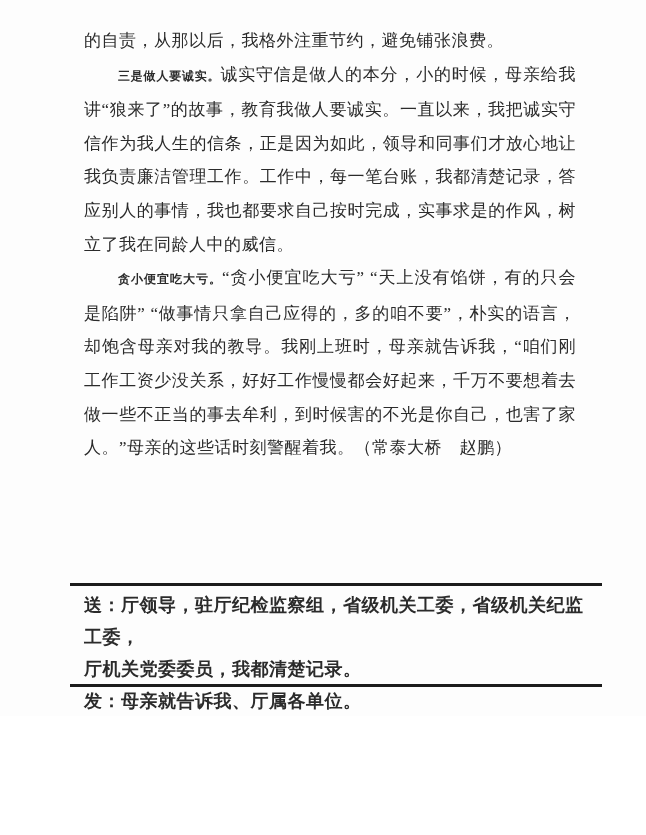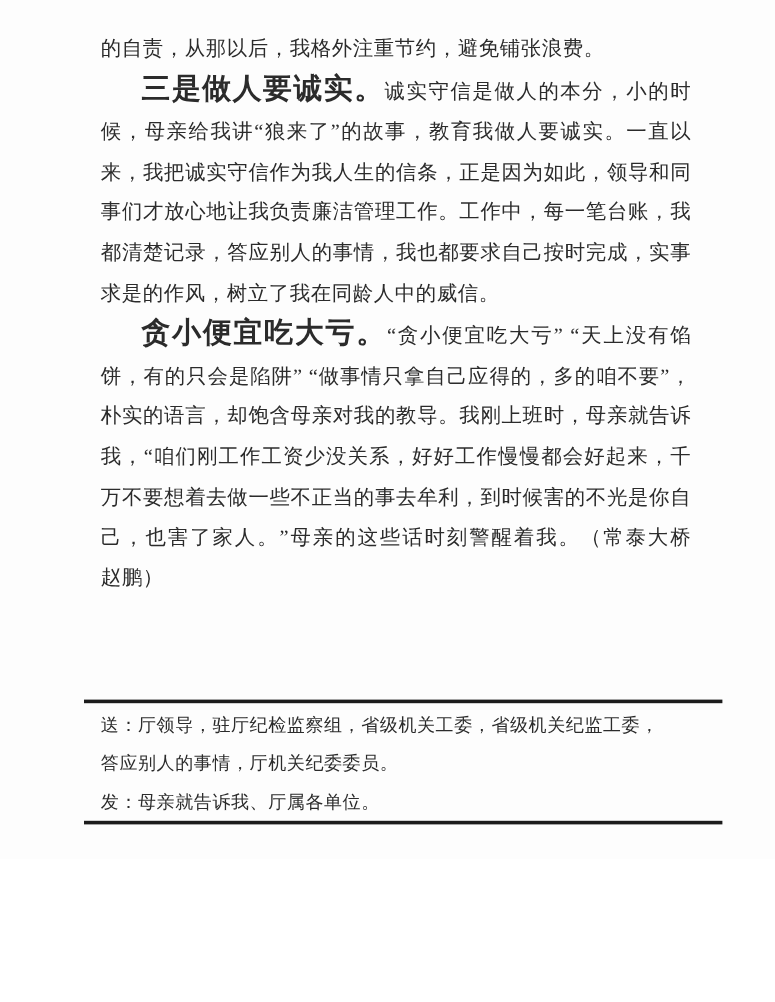--- a/index.html
+++ b/index.html
@@ -28,39 +28,40 @@
   }
   .body-text p {
     margin: 0;
   }
   .body-text p.indent {
     text-indent: 2em;
   }
   .lead {
     font-weight: bold;
     font-family: "Liberation Sans", "DejaVu Sans", sans-serif;
-    font-size: 24px;
+    font-size: 12px;
   }
   .rule {
     position: absolute;
     left: 70px;
     width: 532px;
     height: 3px;
     background: #1c1c1c;
   }
   .rule-top { top: 583px; }
   .rule-bottom { top: 684px; }
   .dist-text {
     position: absolute;
     left: 84px;
     top: 589px;
     width: 506px;
-    font-size: 15px;
+    font-size: 18px;
     line-height: 32px;
     letter-spacing: 0.5px;
+    font-weight: bold;
   }
   .dist-text p {
     margin: 0;
   }
   .footer {
     position: absolute;
     left: 0;
     right: 0;
     top: 776px;
     text-align: center;
@@ -77,21 +78,21 @@
   <div class="body-text">
     <p><span></span><span>的自责，从那以后，我格外注重节约，避免铺张浪费。</span></p>
     <p class="indent"><span class="lead">三是做人要诚实。</span><span>诚实守信是做人的本分，小的时候，母亲给我讲“狼来了”的故事，教育我做人要诚实。一直以来，我把诚实守信作为我人生的信条，正是因为如此，领导和同事们才放心地让我负责廉洁管理工作。工作中，每一笔台账，我都清楚记录，答应别人的事情，我也都要求自己按时完成，实事求是的作风，树立了我在同龄人中的威信。</span></p>
     <p class="indent"><span class="lead">贪小便宜吃大亏。</span><span>“贪小便宜吃大亏” “天上没有馅饼，有的只会是陷阱” “做事情只拿自己应得的，多的咱不要”，朴实的语言，却饱含母亲对我的教导。我刚上班时，母亲就告诉我，“咱们刚工作工资少没关系，好好工作慢慢都会好起来，千万不要想着去做一些不正当的事去牟利，到时候害的不光是你自己，也害了家人。”母亲的这些话时刻警醒着我。（常泰大桥　赵鹏）</span></p>
   </div>
 
   <div class="rule rule-top"></div>
 
   <div class="dist-text">
     <p>送：厅领导，驻厅纪检监察组，省级机关工委，省级机关纪监工委，</p>
-    <p>答应别人的事情，厅机关纪委委员。</p>
+    <p>厅机关党委委员，我都清楚记录。</p>
     <p>发：母亲就告诉我、厅属各单位。</p>
   </div>
 
   <div class="rule rule-bottom"></div>
 
   <div class="footer">— 5 —</div>
 
 </div>
 
 </body></html>

